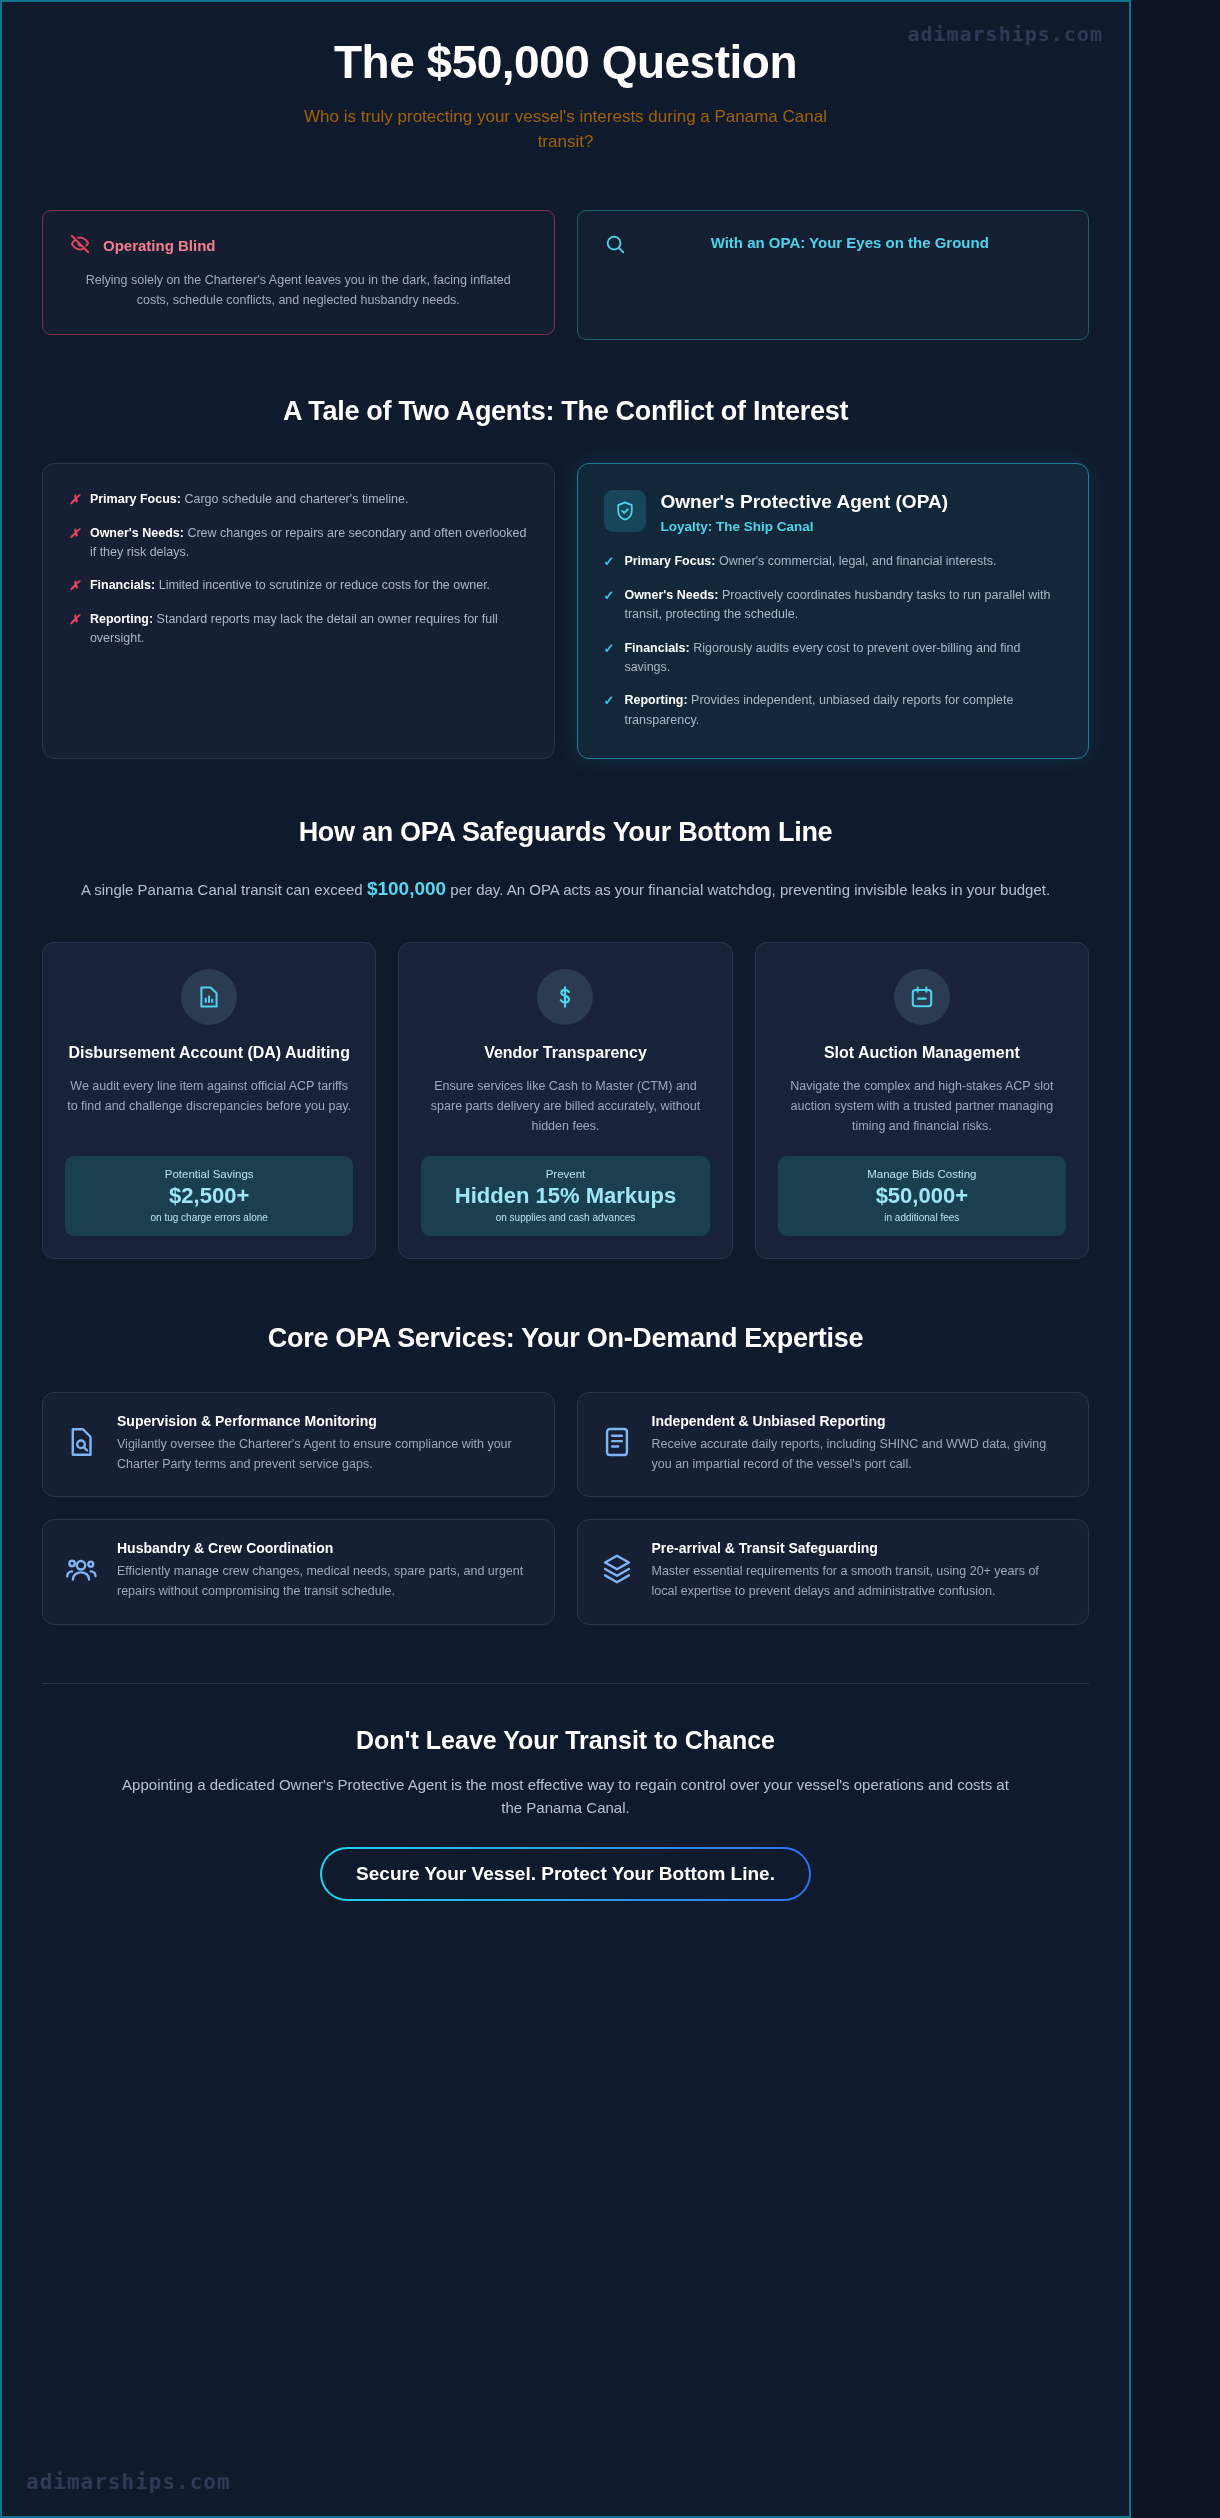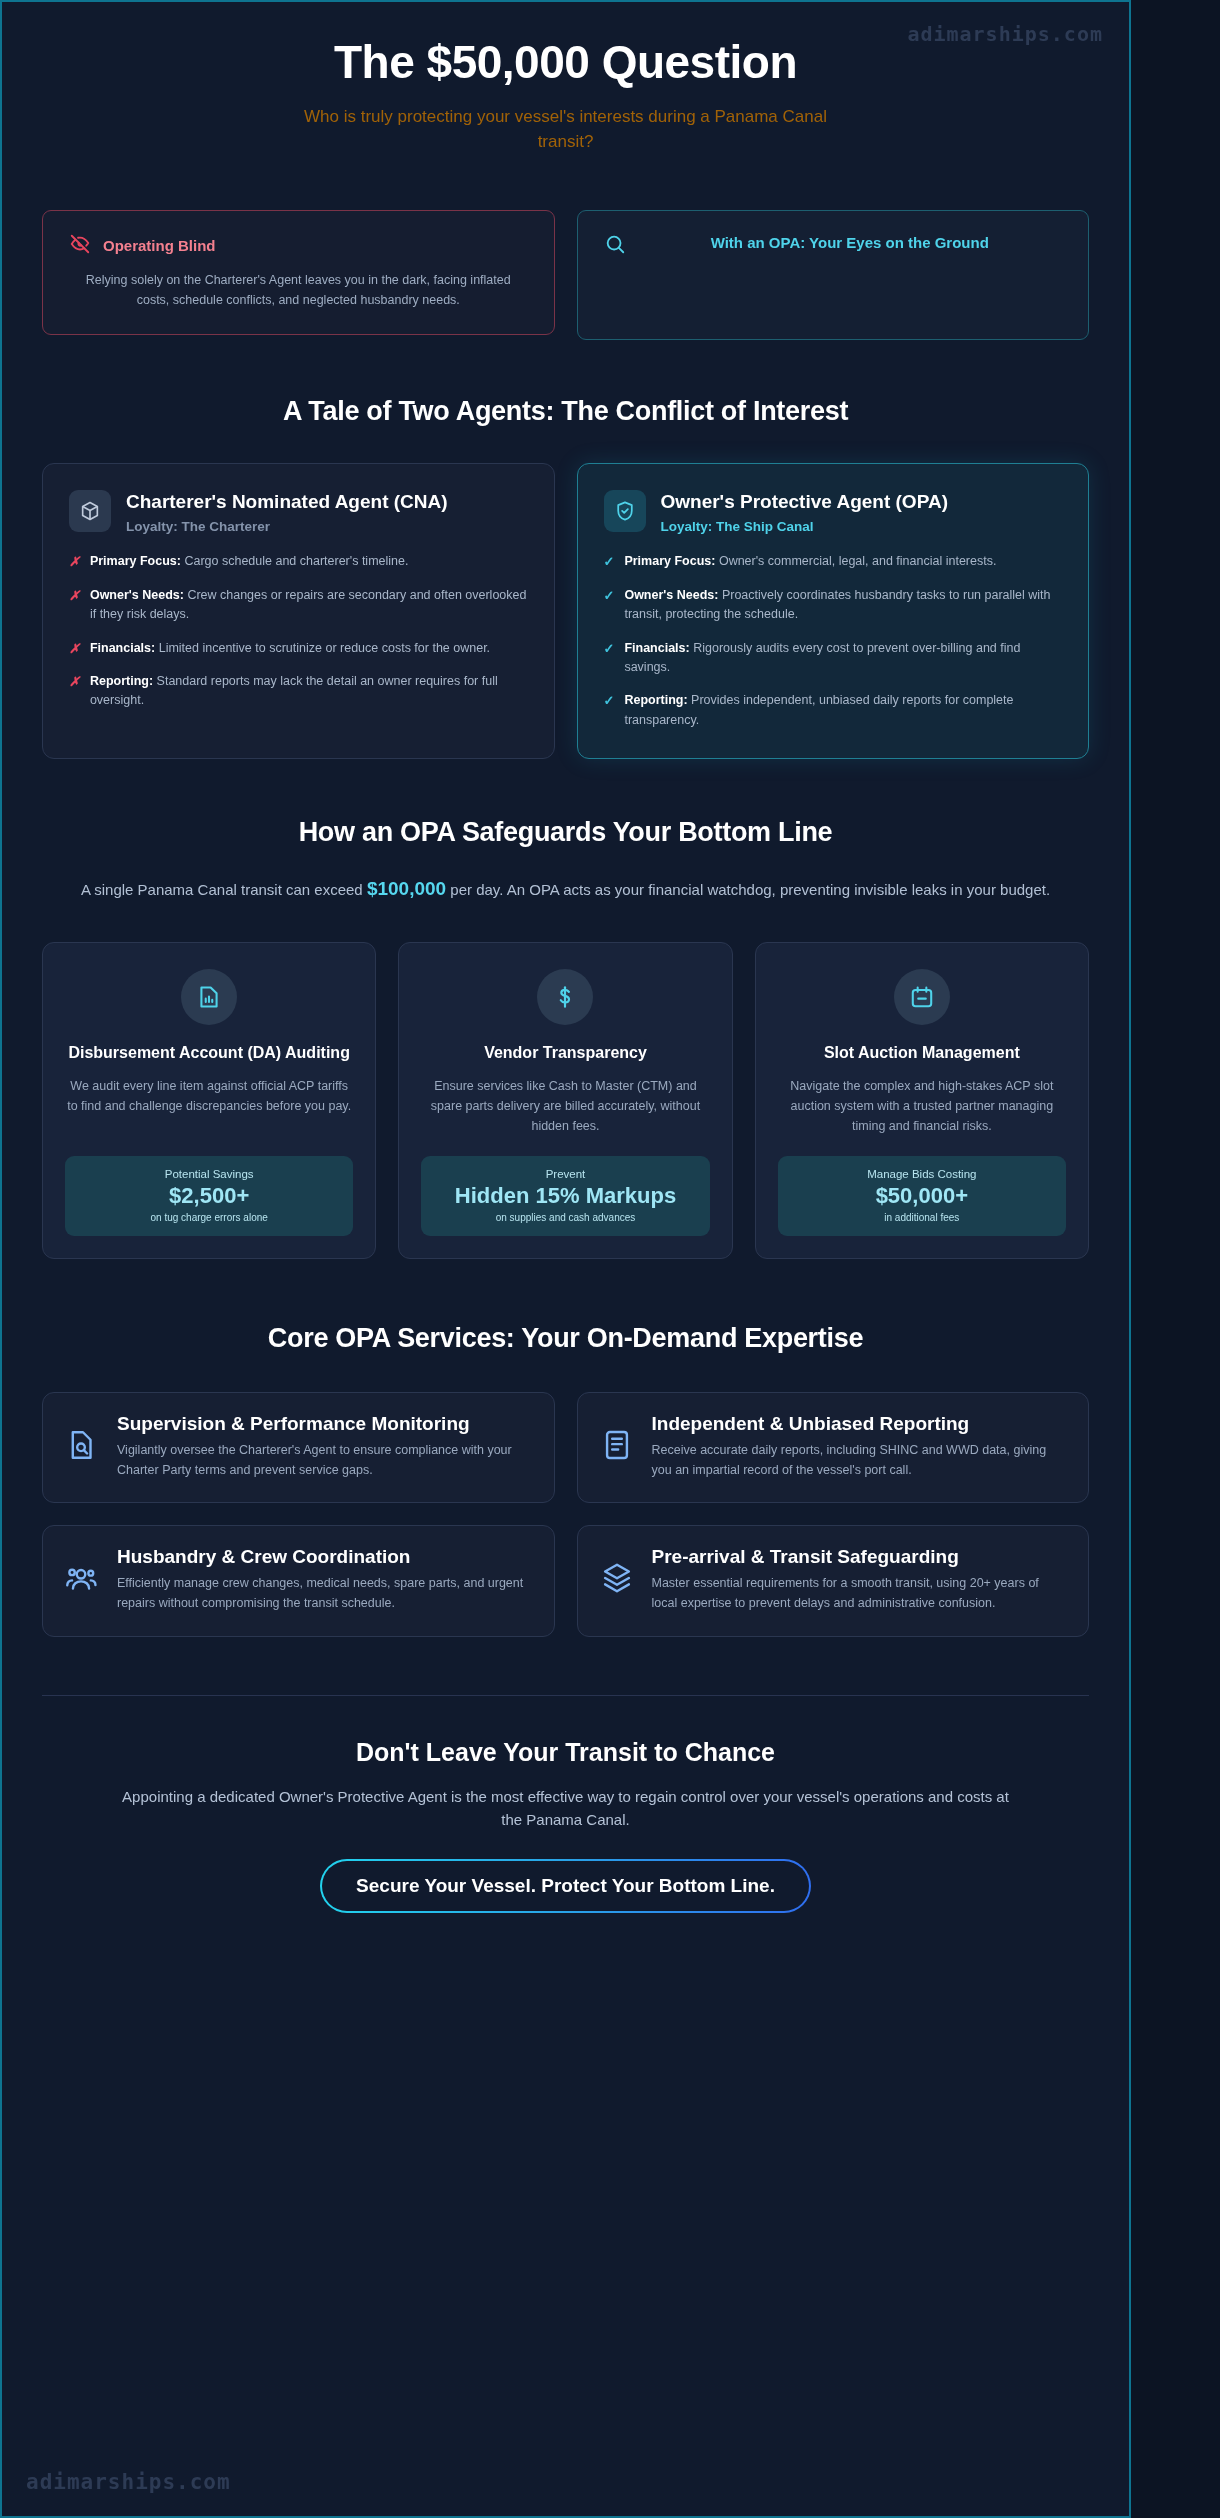--- a/index.html
+++ b/index.html
@@ -221,21 +221,21 @@
     background-color: #161f33;
     border: 1px solid #2a3650;
     border-radius: 12px;
     padding: 20px 24px 22px 22px;
     display: flex;
     gap: 18px;
     align-items: center;
   }
   .ccard-ico { flex: 0 0 auto; }
   .ccard-title {
-    font-size: 19px; font-weight: bold; color: #ffffff; margin-bottom: 6px;
+    font-size: 14px; font-weight: bold; color: #ffffff; margin-bottom: 6px;
   }
   .ccard-desc { font-size: 12.5px; color: #9aa9bf; line-height: 1.58; }
 
   
   .divider {
     height: 1px; background: #283350;
     margin: 58px 40px 0 40px;
   }
   .cta { text-align: center; padding: 42px 120px 0 120px; }
   .cta h2 {
@@ -305,33 +305,20 @@
     </div>
 
   </div>
 
   <div class="agents-wrap">
     <div class="sec-title">A Tale of Two Agents: The Conflict of Interest</div>
 
     <div class="agents">
 
       <div class="agent cna">
-        <div class="agent-head">
-          <span class="agent-badge">
-            <svg width="22" height="22" viewBox="0 0 24 24" fill="none" stroke="#c0cbdc" stroke-width="1.8" stroke-linejoin="round">
-              <path d="M12 2.8l8 4.3v9.8l-8 4.3-8-4.3V7.1z"></path>
-              <path d="M4 7.1l8 4.3 8-4.3"></path>
-                <path d="M12 11.4V21"></path>
-            </svg>
-          </span>
-          <div>
-            <div class="agent-name">Charterer's Nominated Agent (CNA)</div>
-            <div class="agent-loyal">Loyalty: The Charterer</div>
-          </div>
-        </div>
         <ul class="blist">
           <li>
             <span class="bmark x">✗</span>
             <span><b class="blabel">Primary Focus:</b>
             <span>Cargo schedule and charterer's timeline.</span></span>
           </li>
           <li>
             <span class="bmark x">✗</span>
             <span><b class="blabel">Owner's Needs:</b>
             <span>Crew changes or repairs are secondary and often overlooked if they risk delays.</span></span>

